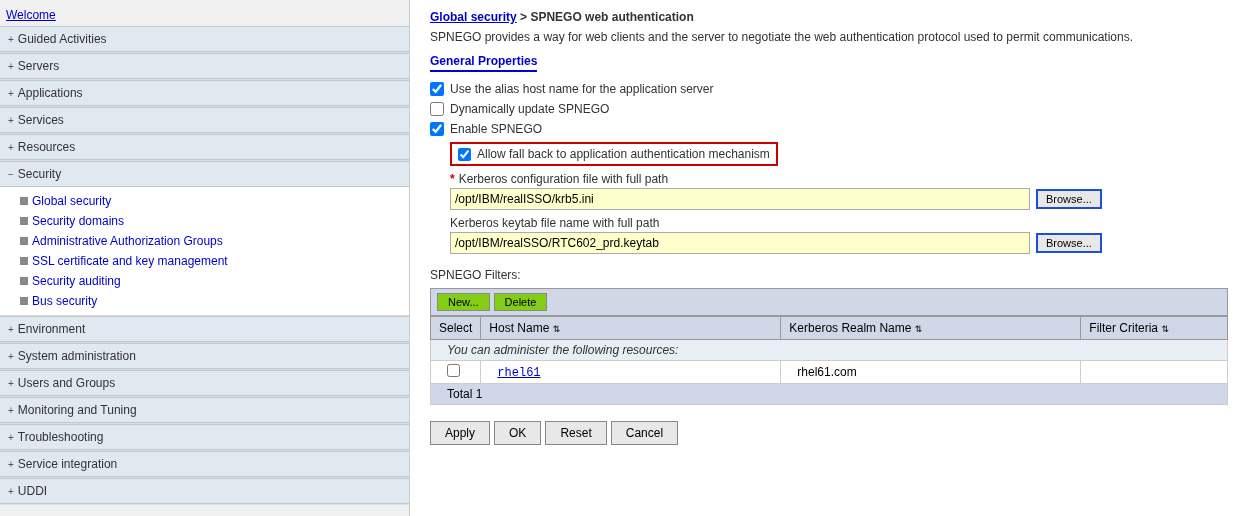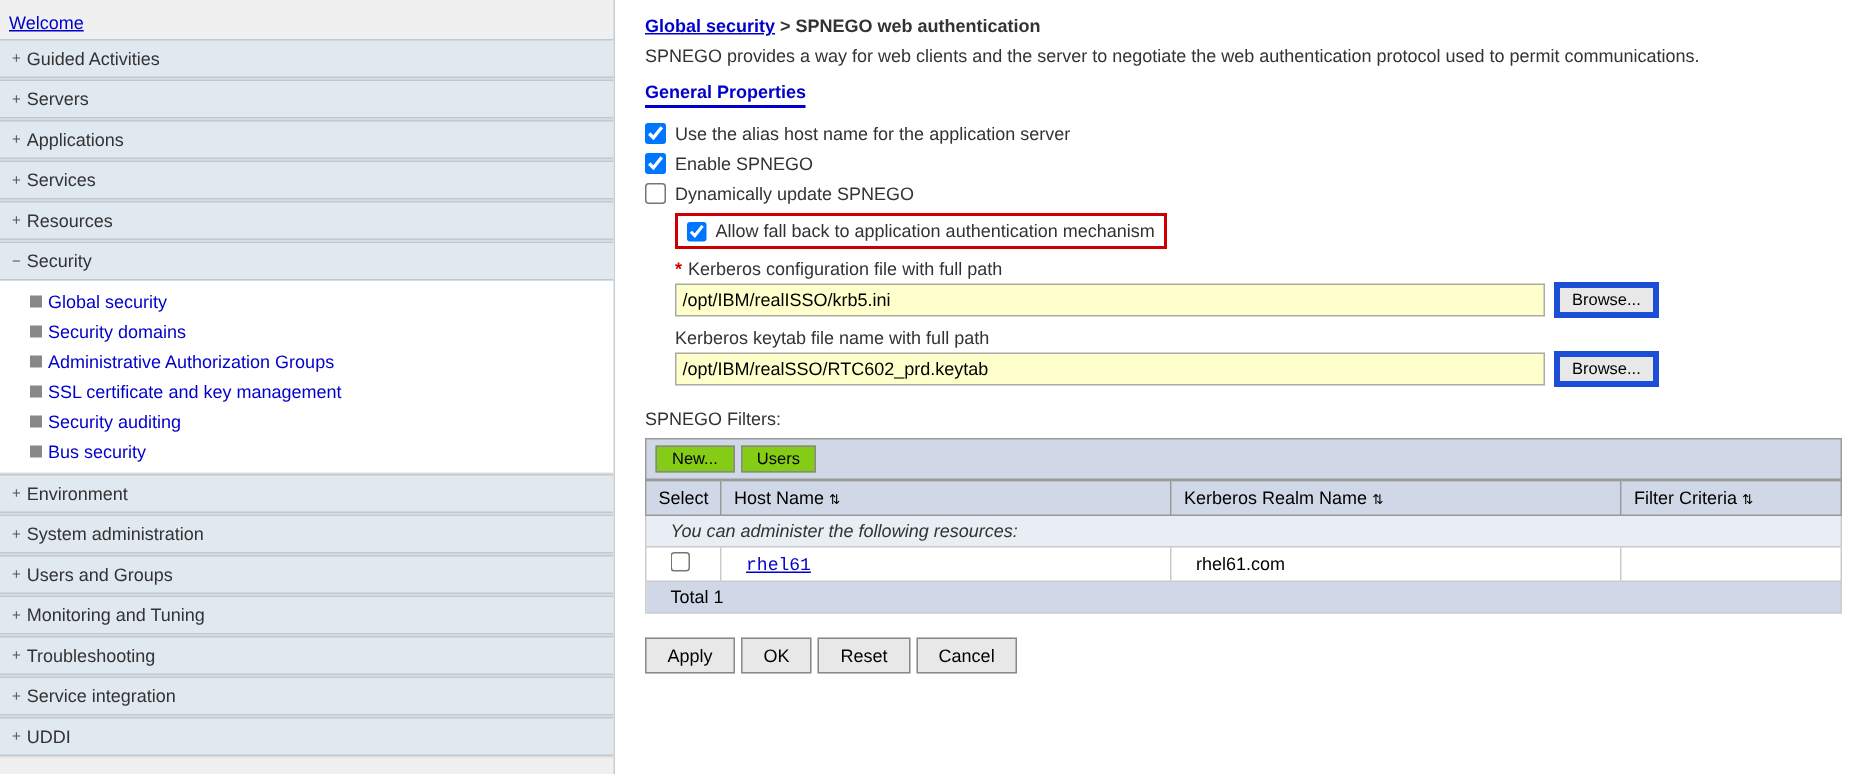--- a/index.html
+++ b/index.html
@@ -128,21 +128,21 @@
       width: 580px;
       height: 22px;
       border: 1px solid #aaa;
       background: #ffffcc;
       padding: 2px 4px;
       font-size: 12px;
     }
     .browse-btn {
       padding: 2px 8px;
       background: #e8e8e8;
-      border: 4px solid #1d4ed8;
+      border: 2px solid #1d4ed8;
       cursor: pointer;
       font-size: 11px;
     }
 
     
     .filters-label { font-size: 12px; color: #333; font-weight: normal; margin-bottom: 6px; }
 
     .table-toolbar {
       display: flex;
       gap: 4px;
@@ -349,27 +349,27 @@
 
   
   <div class="properties-section">
     
     <div class="prop-row">
       <input type="checkbox" checked="" style="">
       <span class="prop-label">Use the alias host name for the application server</span>
     </div>
     
     <div class="prop-row">
+      <input type="checkbox" style="">
+      <span class="prop-label">Dynamically update SPNEGO</span>
+    </div>
+    
+    <div class="prop-row">
       <input type="checkbox" checked="" style="">
       <span class="prop-label">Enable SPNEGO</span>
-    </div>
-    
-    <div class="prop-row">
-      <input type="checkbox" style="">
-      <span class="prop-label">Dynamically update SPNEGO</span>
     </div>
     
     <div class="fallback-box">
       <input type="checkbox" checked="" style="">
       <span class="prop-label">Allow fall back to application authentication mechanism</span>
     </div>
 
     
     <div class="field-row">
       <div style="display:flex;flex-direction:column;gap:2px;">
@@ -397,21 +397,21 @@
       </div>
     </div>
   </div>
 
   
   <div>
     <p class="filters-label">SPNEGO Filters:</p>
 
     <div class="table-toolbar">
       <button class="toolbar-btn">New...</button>
-      <button class="toolbar-btn">Users</button>
+      <button class="toolbar-btn">Delete</button>
     </div>
 
     <table class="data-table">
       <thead>
         <tr>
           <th class="col-select">
             <span>Select</span>
           </th>
           <th class="col-hostname">
             <span>Host Name</span>

